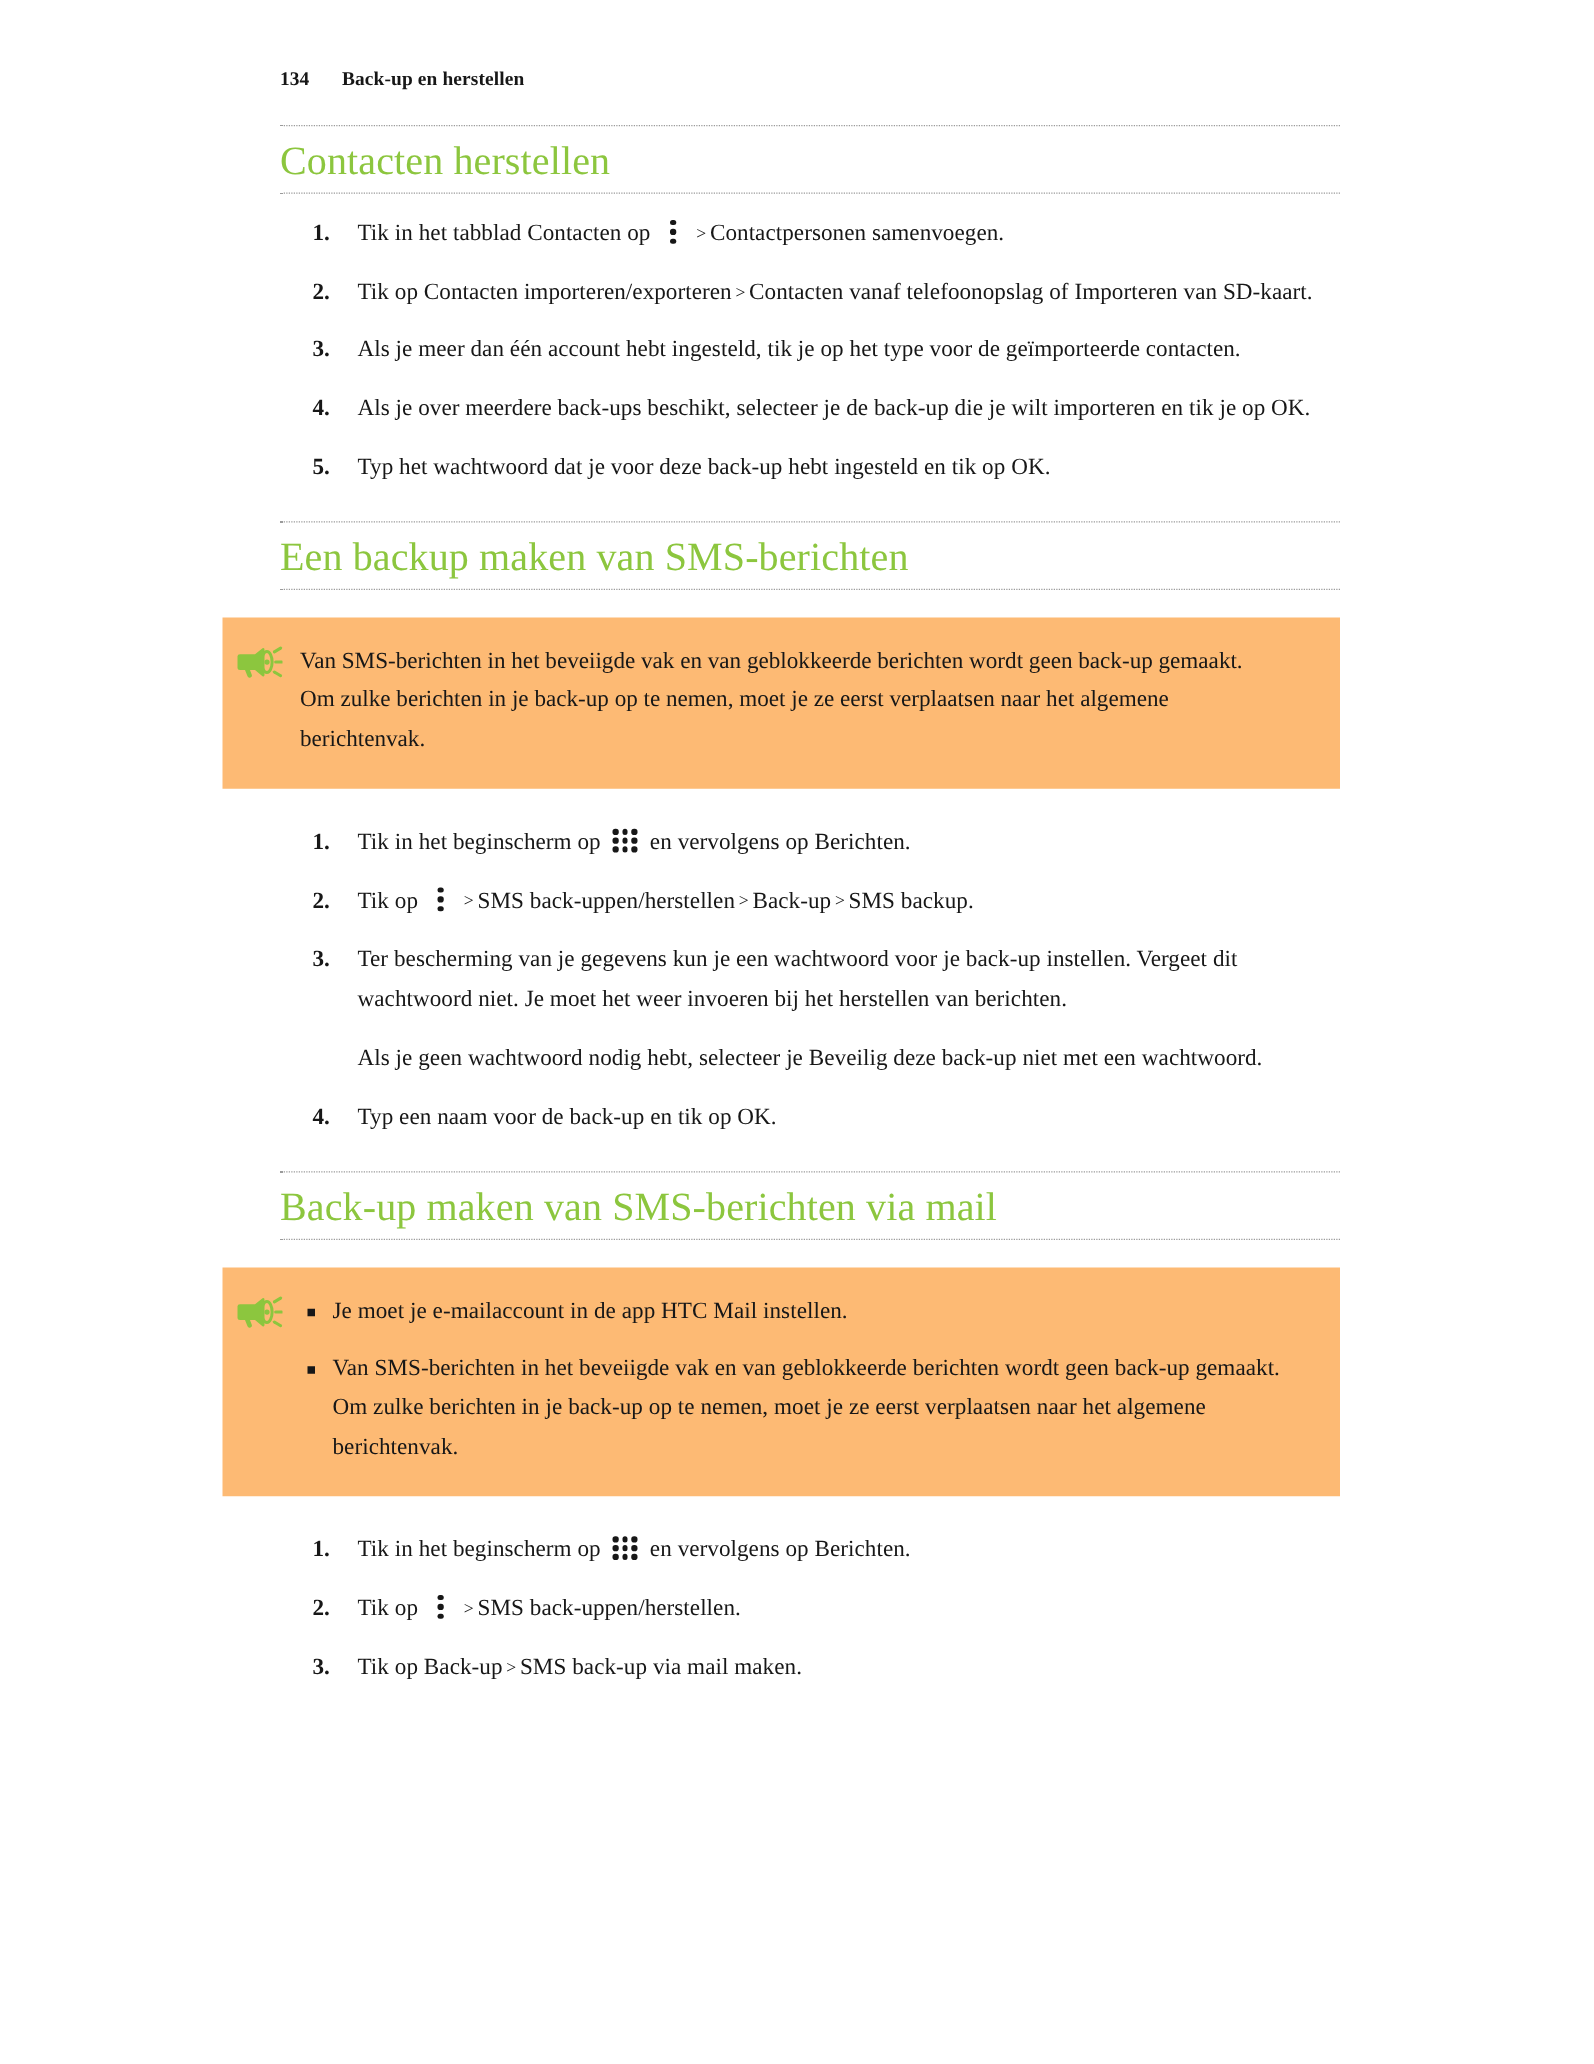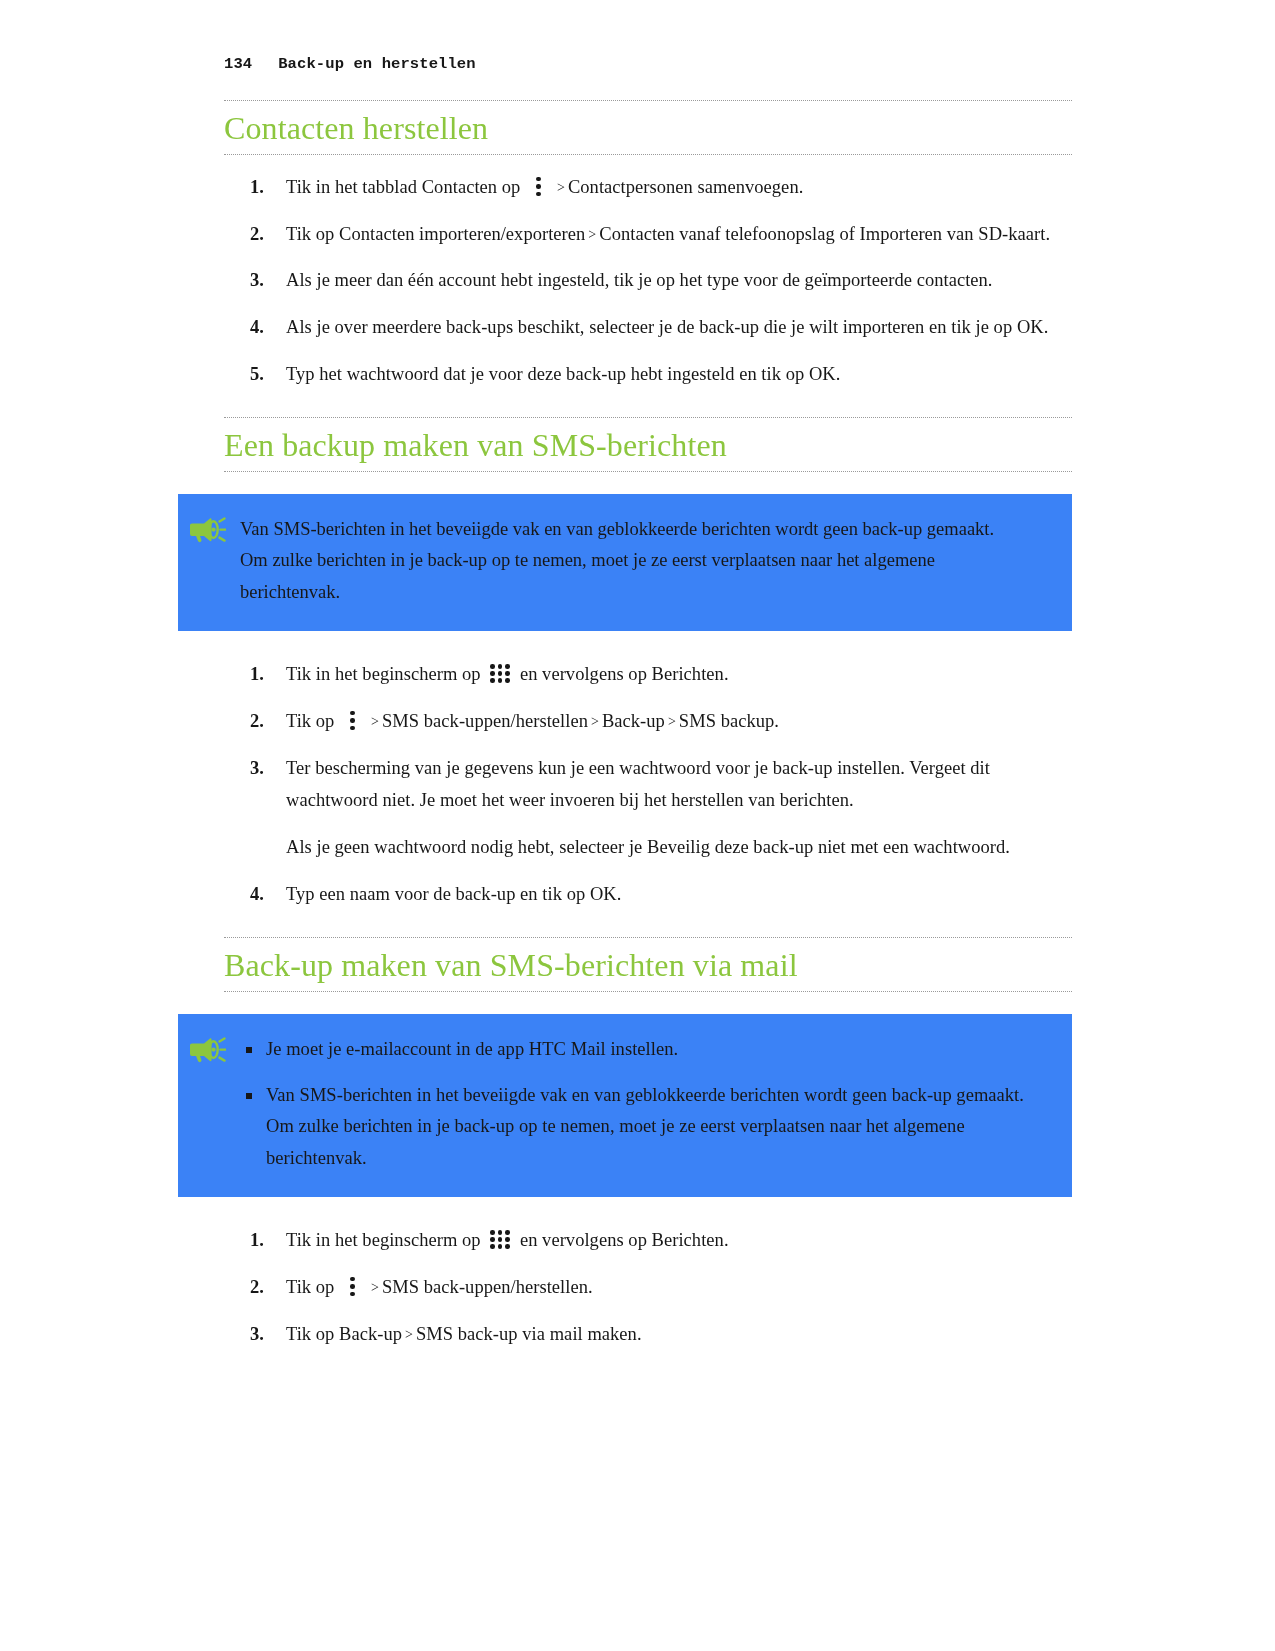--- a/index.html
+++ b/index.html
@@ -20,21 +20,20 @@
   .running-head {
     position: absolute;
     left: 224px;
     top: 55px;
     font-size: 15.5px;
     font-weight: bold;
     letter-spacing: 0.1px;
     display: flex;
     align-items: baseline;
     gap: 26px;
-    font-family: Liberation Mono, monospace;
   }
   .running-head .folio { font-size: 15.5px; }
   .running-head .chapter { font-size: 15.5px; }
 
   
   .content {
     position: absolute;
     left: 224px;
     top: 100px;
     width: 848px;
@@ -111,21 +110,21 @@
     position: absolute;
     left: 6px;
     top: 13px;
     width: 6px;
     height: 6px;
     background: #171717;
   }
 
   
   .note {
-    background: #3b82f6;
+    background: #fdba74;
     margin: 22px 0 0 -46px;
     width: 894px;
     padding: 20px 48px 22px 62px;
     position: relative;
     min-height: 52px;
   }
   .note-icon {
     position: absolute;
     left: 8px;
     top: 16px;

